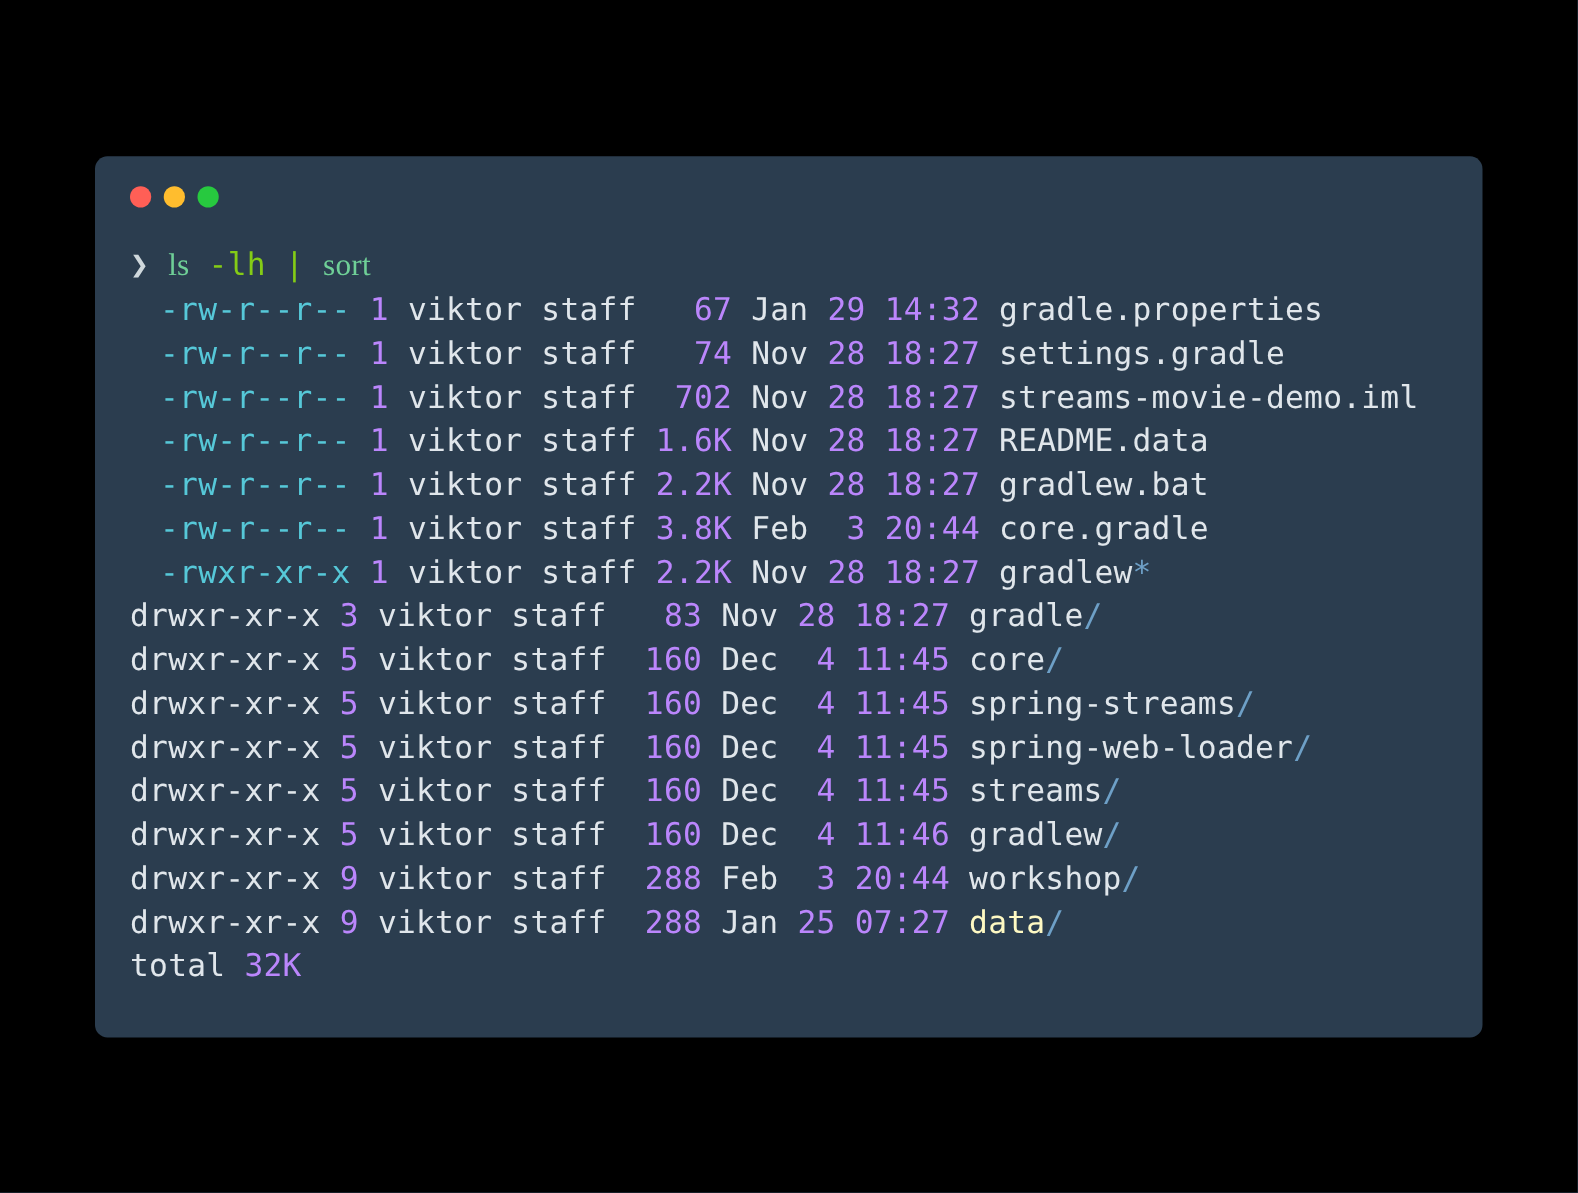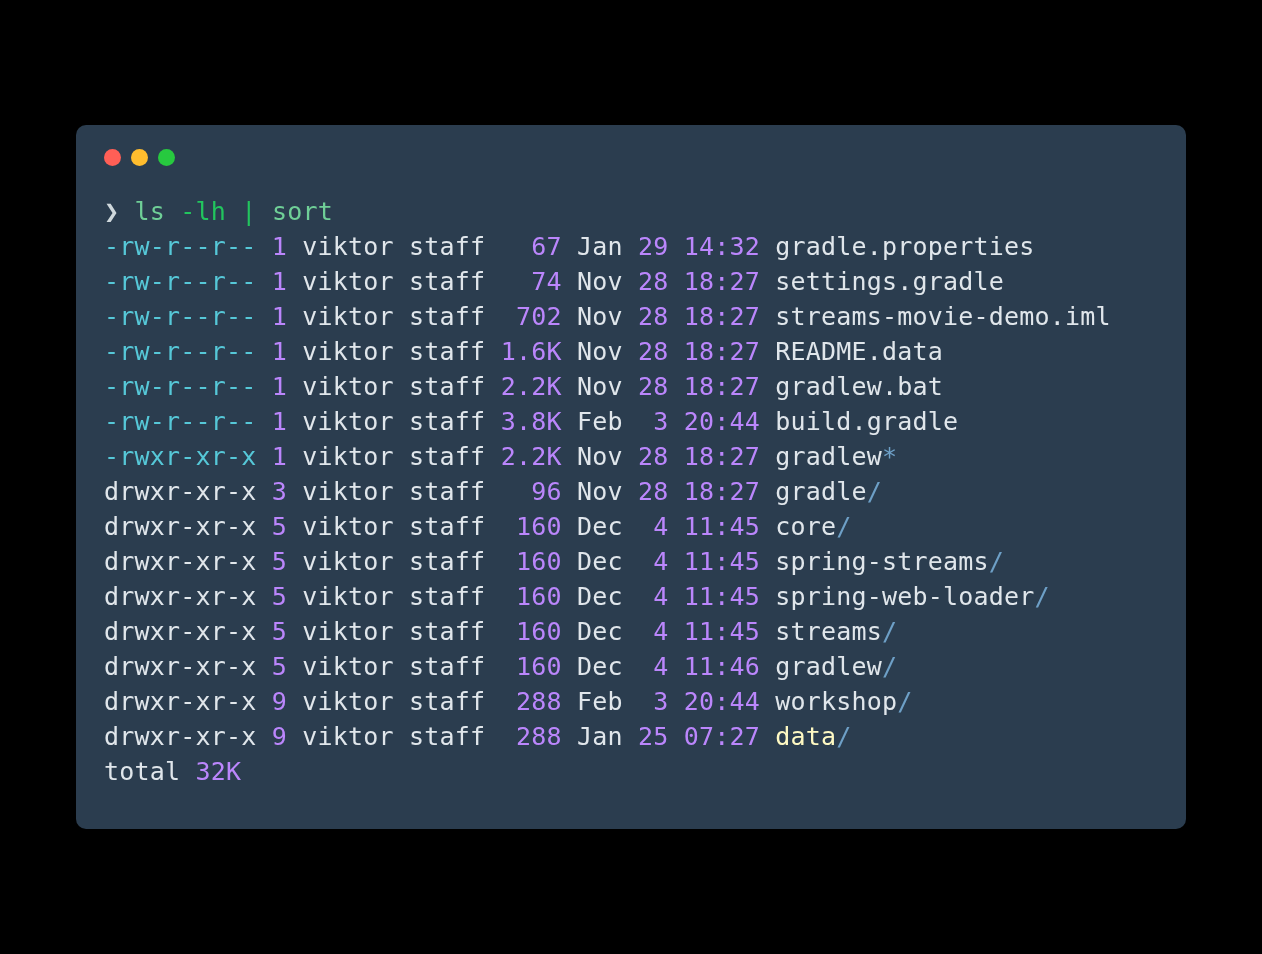--- a/index.html
+++ b/index.html
@@ -38,23 +38,23 @@
 
   .content {
     font-size: 25px;
     line-height: 1.4;
     white-space: pre;
     color: #cfd8dc;
     letter-spacing: 0.2px;
   }
 
   .prompt-arrow { color: #cfd8dc; font-weight: bold; }
-  .cmd-green    { color: #6fcf97; }
-  .cmd-cyan     { color: #22c55e; }
-  .perm-cyan    { color: #56c8d8; }
+  .cmd-green    { color: #6fcf97; font-family: Liberation Serif, serif; }
+  .cmd-cyan     { color: #84cc16; }
+  .perm-cyan    { color: #56c8d8; margin-left: 24px; }
   .purple       { color: #bb86fc; }
   .white        { color: #e0e6eb; }
   .dir-slash    { color: #6ea0c7; }
   .exec-star    { color: #6ea0c7; }
   .orange       { color: #fef9c3; }
 </style>
 </head>
 <body>
 
 <div class="terminal">
@@ -63,23 +63,23 @@
     <div class="dot yellow"></div>
     <div class="dot green"></div>
   </div>
 
   <div class="content"><span class="prompt-arrow">❯</span> <span class="cmd-green">ls</span> <span class="cmd-cyan">-lh</span> <span class="cmd-cyan">|</span> <span class="cmd-green">sort</span>
 <span id="rows"><span class="perm-cyan">-rw-r--r--</span> <span class="purple">1</span> <span class="white">viktor</span> <span class="white">staff</span> <span class="purple">  67</span> <span class="white">Jan</span> <span class="purple">29</span> <span class="purple">14:32</span> <span class="white">gradle.properties</span>
 <span class="perm-cyan">-rw-r--r--</span> <span class="purple">1</span> <span class="white">viktor</span> <span class="white">staff</span> <span class="purple">  74</span> <span class="white">Nov</span> <span class="purple">28</span> <span class="purple">18:27</span> <span class="white">settings.gradle</span>
 <span class="perm-cyan">-rw-r--r--</span> <span class="purple">1</span> <span class="white">viktor</span> <span class="white">staff</span> <span class="purple"> 702</span> <span class="white">Nov</span> <span class="purple">28</span> <span class="purple">18:27</span> <span class="white">streams-movie-demo.iml</span>
 <span class="perm-cyan">-rw-r--r--</span> <span class="purple">1</span> <span class="white">viktor</span> <span class="white">staff</span> <span class="purple">1.6K</span> <span class="white">Nov</span> <span class="purple">28</span> <span class="purple">18:27</span> <span class="white">README.data</span>
 <span class="perm-cyan">-rw-r--r--</span> <span class="purple">1</span> <span class="white">viktor</span> <span class="white">staff</span> <span class="purple">2.2K</span> <span class="white">Nov</span> <span class="purple">28</span> <span class="purple">18:27</span> <span class="white">gradlew.bat</span>
-<span class="perm-cyan">-rw-r--r--</span> <span class="purple">1</span> <span class="white">viktor</span> <span class="white">staff</span> <span class="purple">3.8K</span> <span class="white">Feb</span> <span class="purple"> 3</span> <span class="purple">20:44</span> <span class="white">build.gradle</span>
+<span class="perm-cyan">-rw-r--r--</span> <span class="purple">1</span> <span class="white">viktor</span> <span class="white">staff</span> <span class="purple">3.8K</span> <span class="white">Feb</span> <span class="purple"> 3</span> <span class="purple">20:44</span> <span class="white">core.gradle</span>
 <span class="perm-cyan">-rwxr-xr-x</span> <span class="purple">1</span> <span class="white">viktor</span> <span class="white">staff</span> <span class="purple">2.2K</span> <span class="white">Nov</span> <span class="purple">28</span> <span class="purple">18:27</span> <span class="white">gradlew</span><span class="exec-star">*</span>
-<span class="white">drwxr-xr-x</span> <span class="purple">3</span> <span class="white">viktor</span> <span class="white">staff</span> <span class="purple">  96</span> <span class="white">Nov</span> <span class="purple">28</span> <span class="purple">18:27</span> <span class="white">gradle</span><span class="dir-slash">/</span>
+<span class="white">drwxr-xr-x</span> <span class="purple">3</span> <span class="white">viktor</span> <span class="white">staff</span> <span class="purple">  83</span> <span class="white">Nov</span> <span class="purple">28</span> <span class="purple">18:27</span> <span class="white">gradle</span><span class="dir-slash">/</span>
 <span class="white">drwxr-xr-x</span> <span class="purple">5</span> <span class="white">viktor</span> <span class="white">staff</span> <span class="purple"> 160</span> <span class="white">Dec</span> <span class="purple"> 4</span> <span class="purple">11:45</span> <span class="white">core</span><span class="dir-slash">/</span>
 <span class="white">drwxr-xr-x</span> <span class="purple">5</span> <span class="white">viktor</span> <span class="white">staff</span> <span class="purple"> 160</span> <span class="white">Dec</span> <span class="purple"> 4</span> <span class="purple">11:45</span> <span class="white">spring-streams</span><span class="dir-slash">/</span>
 <span class="white">drwxr-xr-x</span> <span class="purple">5</span> <span class="white">viktor</span> <span class="white">staff</span> <span class="purple"> 160</span> <span class="white">Dec</span> <span class="purple"> 4</span> <span class="purple">11:45</span> <span class="white">spring-web-loader</span><span class="dir-slash">/</span>
 <span class="white">drwxr-xr-x</span> <span class="purple">5</span> <span class="white">viktor</span> <span class="white">staff</span> <span class="purple"> 160</span> <span class="white">Dec</span> <span class="purple"> 4</span> <span class="purple">11:45</span> <span class="white">streams</span><span class="dir-slash">/</span>
 <span class="white">drwxr-xr-x</span> <span class="purple">5</span> <span class="white">viktor</span> <span class="white">staff</span> <span class="purple"> 160</span> <span class="white">Dec</span> <span class="purple"> 4</span> <span class="purple">11:46</span> <span class="white">gradlew</span><span class="dir-slash">/</span>
 <span class="white">drwxr-xr-x</span> <span class="purple">9</span> <span class="white">viktor</span> <span class="white">staff</span> <span class="purple"> 288</span> <span class="white">Feb</span> <span class="purple"> 3</span> <span class="purple">20:44</span> <span class="white">workshop</span><span class="dir-slash">/</span>
 <span class="white">drwxr-xr-x</span> <span class="purple">9</span> <span class="white">viktor</span> <span class="white">staff</span> <span class="purple"> 288</span> <span class="white">Jan</span> <span class="purple">25</span> <span class="purple">07:27</span> <span class="orange">data</span><span class="dir-slash">/</span>
 </span><span class="white">total</span> <span class="purple">32K</span></div>
 </div>
 

